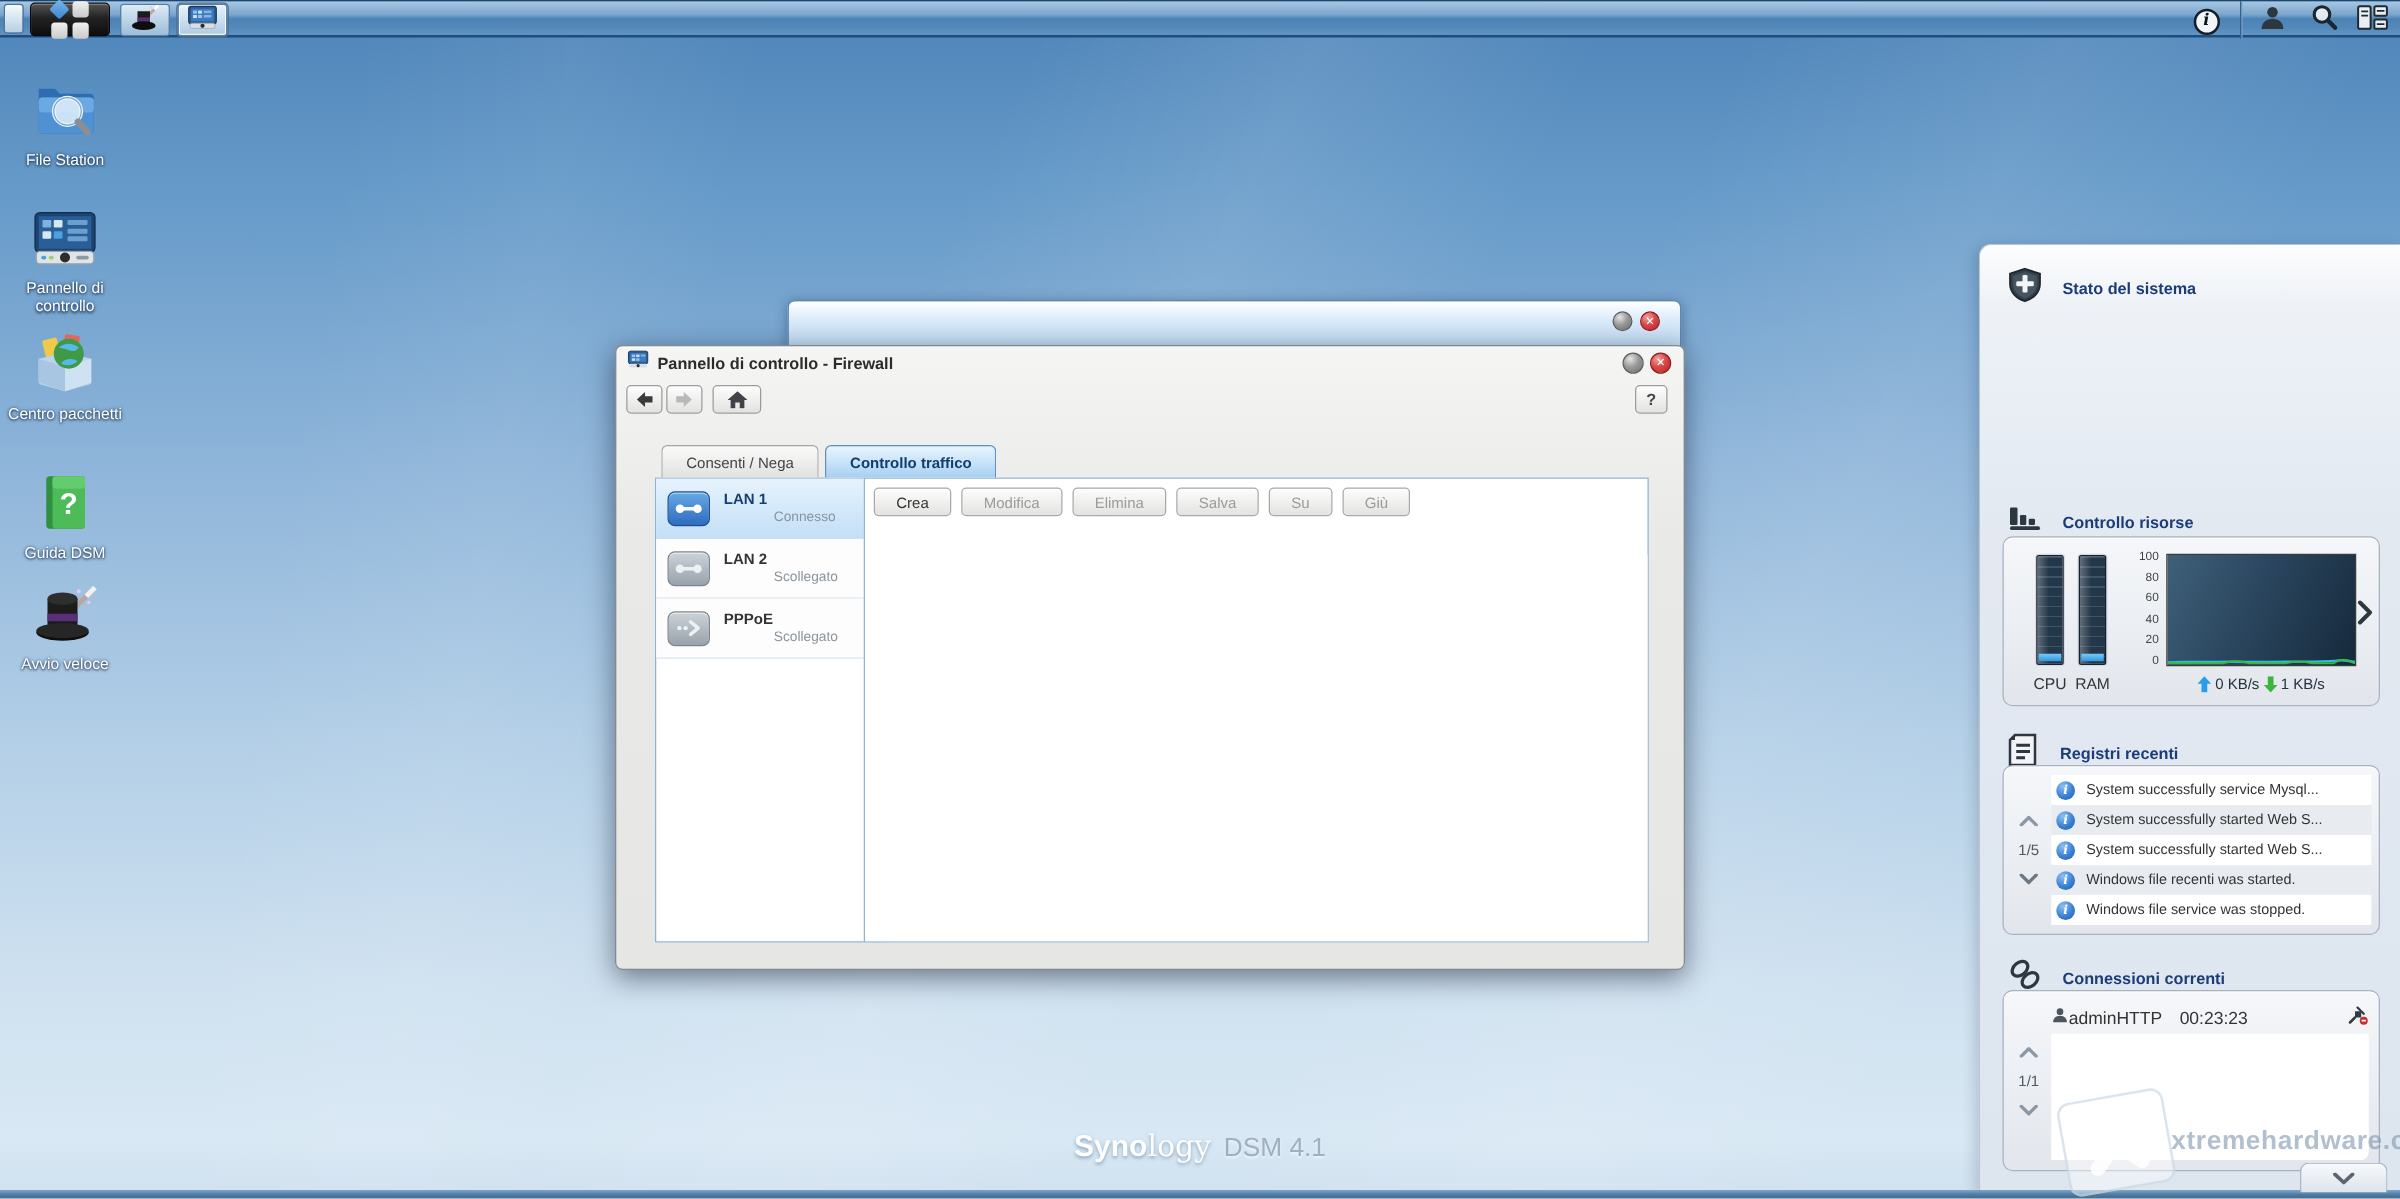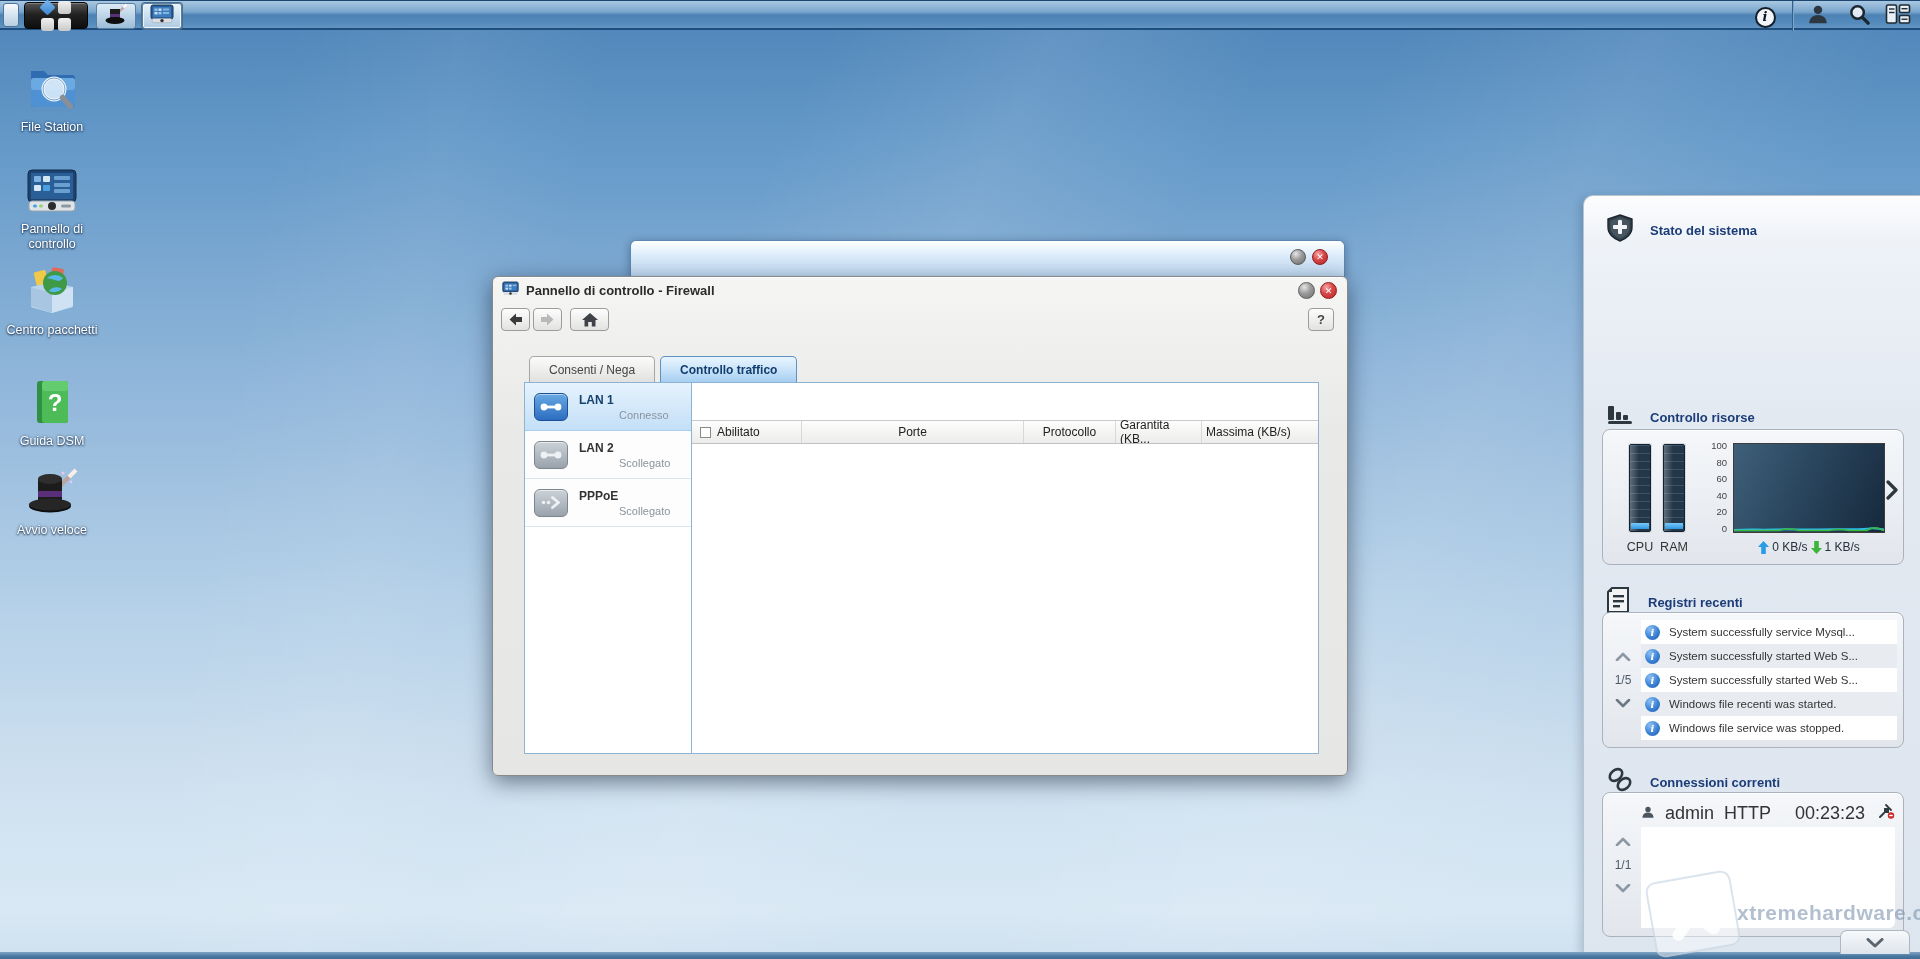--- a/index.html
+++ b/index.html
@@ -137,21 +137,21 @@
     align-items:center; justify-content:center; gap:12px; color:#4e5a66; font-size:12px; }
   .logrows { position:absolute; left:38px; right:6px; top:7px; }
   .logrow { height:24px; display:flex; align-items:center; gap:9px; padding:0 4px; background:#fff; }
   .logrow.alt { background:#e8ecf1; }
   .logrow .txt { font-size:11.5px; color:#333; white-space:nowrap; overflow:hidden; }
   .info-dot { width:15px; height:15px; border-radius:50%; flex:none;
     background:radial-gradient(circle at 35% 28%,#8cc0f2,#3a80d4 55%,#1f5cb0);
     color:#fff; font:italic bold 10px/15px "DejaVu Serif",serif; text-align:center; }
 
   .conn-row { position:absolute; left:38px; right:8px; top:9px; height:23px; display:flex; align-items:center;
-    gap:10px; font-size:18px; color:#333;justify-content:flex-end; }
+    font-size:14px; color:#333;justify-content:flex-end; }
   .conn-white { position:absolute; left:38px; right:8px; top:34px; bottom:8px; background:#fff; border-radius:0 0 6px 0; }
 
   .collapse-tab { position:absolute; left:1840px; top:930px; width:70px; height:24px; z-index:45;
     background:linear-gradient(180deg,#f7f9fb,#dde4ec); border:1px solid #aeb8c3; border-bottom:none;
     border-radius:7px 7px 0 0; display:flex; align-items:center; justify-content:center; }
 
   
   .branding { position:absolute; left:0; right:0; top:903px; text-align:center; z-index:6; }
   .syno-b { font-size:24px; font-weight:bold; color:#fdfdfd; text-shadow:0 1px 3px rgba(70,100,130,.5); }
   .syno-s { font-size:24px; color:#fdfdfd; font-family:"DejaVu Serif",serif; text-shadow:0 1px 3px rgba(70,100,130,.5); }
@@ -415,29 +415,27 @@
           </svg>
         </span>
         <span class="iface-tx">
           <span class="iface-name">PPPoE</span><br>
           <span class="iface-status">Scollegato</span>
         </span>
       </div>
     </div>
 
     <div class="panel panel-right">
-      <div class="thead">
-        <div class="th c1">
-          <span class="cb"></span>
-          <span>Abilitato</span>
-        </div>
-        <div class="th c2 center">Porte</div>
-        <div class="th c3 center">Protocollo</div>
-        <div class="th c4">Garantita (KB...</div>
-        <div class="th c5">Massima (KB/s)</div>
+      <div class="fw-toolbar">
+        <button class="tbtn">Crea</button>
+        <button class="tbtn disabled">Modifica</button>
+        <button class="tbtn disabled">Elimina</button>
+        <button class="tbtn disabled">Salva</button>
+        <button class="tbtn disabled">Su</button>
+        <button class="tbtn disabled">Giù</button>
       </div>
       <div style="position:absolute; left:0; right:0; top:61px; bottom:0; background:#fff;"></div>
     </div>
   </div>
 
   <aside class="widgets">
 
     <div class="w-head" style="top:18px;">
       <span>
         <svg width="28" height="28" viewBox="0 0 28 28">
@@ -585,20 +583,23 @@
       <div class="conn-white"></div>
     </div>
   </aside>
 
   <div class="collapse-tab">
     <svg width="18" height="10" viewBox="0 0 18 10">
         <path d="M2 1.5 L9 8 L16 1.5" fill="none" stroke="#5a6570" stroke-width="3" stroke-linecap="round" stroke-linejoin="round"></path>
       </svg>
   </div>
 
+  <div class="branding">
+    <span class="syno-b">Syno</span><span class="syno-s">logy</span><span class="dsm-v">DSM 4.1</span>
+  </div>
 
   <div class="wm-tile">
     <svg width="52" height="52" viewBox="0 0 52 52">
         <path d="M8 8 L44 44 M44 8 L8 44" stroke="rgba(255,255,255,.85)" stroke-width="12" stroke-linecap="round"></path>
       </svg>
   </div>
   <div class="wm-text">xtremehardware.com</div>
 
   <div class="bottom-strip"></div>
 </div>

